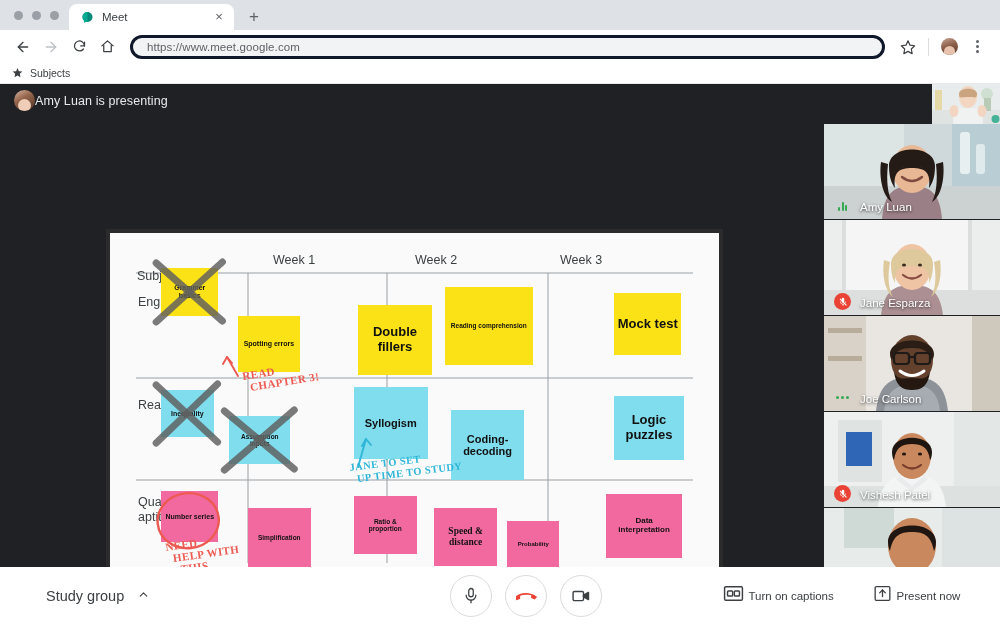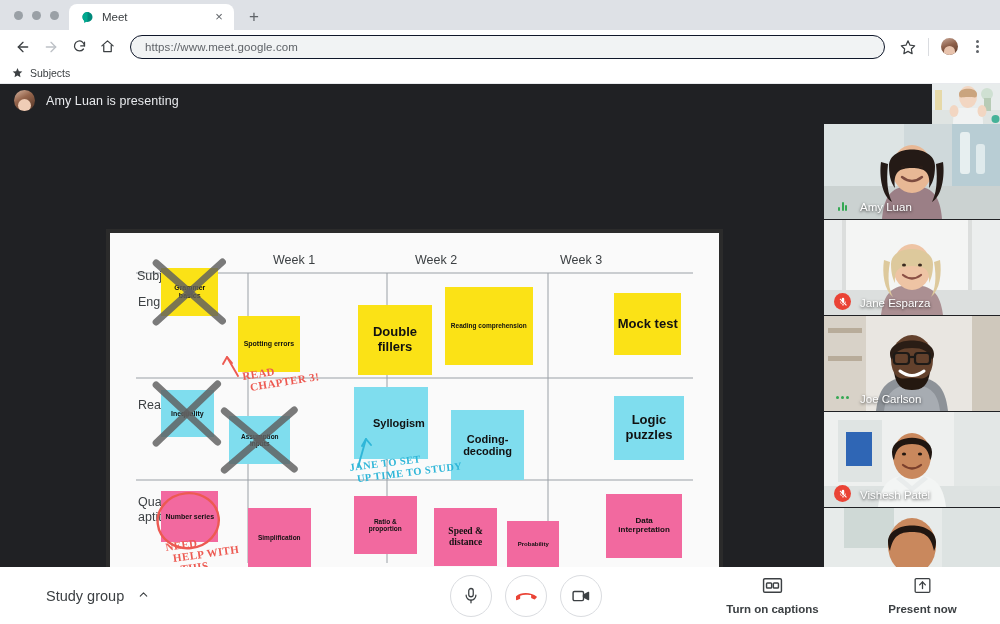--- a/index.html
+++ b/index.html
@@ -43,21 +43,21 @@
     height:33px; background:#fff; display:flex; align-items:center;
     padding:0 10px; gap:2px;
   }
   .tb-btn {
     width:26px; height:26px; display:flex; align-items:center; justify-content:center;
     border-radius:50%; flex:none;
   }
   .omnibox {
     flex:1; height:24px; background:#f1f3f4; border-radius:12px;
     display:flex; align-items:center; padding:0 14px; margin:0 8px;
-    border:1px solid #0f172a;
+    border:3px solid #0f172a;
     text-align:right;
   }
   .omnibox .url { font-size:11.5px; color:#5f6368; letter-spacing:.1px; }
   .tb-divider { width:1px; height:18px; background:#dadce0; margin:0 5px; }
   .avatar-sm {
     width:17px; height:17px; border-radius:50%; overflow:hidden; flex:none;
     background:linear-gradient(160deg,#c9a898 0%,#8d5f49 45%,#5b3b2c 100%);
     position:relative;
   }
   .avatar-sm::after {
@@ -72,21 +72,21 @@
     padding:0 12px; gap:7px; border-bottom:1px solid #e8eaed;
   }
   .bm-label { font-size:10.5px; color:#3c4043; }
 
   
   .meet {
     position:absolute; left:0; top:84px; width:1000px; height:483px;
     background:#202124; overflow:hidden;
   }
   .presenting-bar {
-    height:33px; display:flex; align-items:center; padding:0 14px; gap:11px;
+    height:33px; display:flex; align-items:center; padding:0 14px; 
   }
   .pres-avatar {
     width:21px; height:21px; border-radius:50%; flex:none; overflow:hidden;
     background:linear-gradient(150deg,#d8b7a3 0%,#96654c 40%,#4d3124 100%);
     position:relative;
   }
   .pres-avatar::after{
     content:""; position:absolute; left:4px; top:9px; width:13px; height:13px;
     border-radius:50%; background:#efcdb6;
   }
@@ -166,21 +166,21 @@
   }
   .bb-left { width:333px; display:flex; align-items:center; padding-left:20px; gap:13px; }
   .bb-meeting { font-size:14.5px; color:#3c4043; }
   .bb-center { width:334px; display:flex; align-items:center; justify-content:center; gap:13px; }
   .circle-btn {
     width:42px; height:42px; border-radius:50%; border:1px solid #dadce0;
     background:#fff; display:flex; align-items:center; justify-content:center;
   }
   .bb-right { flex:1; display:flex; align-items:center; justify-content:flex-end;
     gap:50px; padding-right:22px; }
-  .bb-action { display:flex; flex-direction:column; align-items:center; gap:5px; width:100px;font-weight:bold; }
+  .bb-action { display:flex; align-items:center; gap:5px; width:100px; }
   .bb-action-label { font-size:11.5px; color:#3c4043; white-space:nowrap; }
   .kebab-v { display:flex; flex-direction:column; gap:3px; align-items:center; }
   .kebab-v i { width:3.5px; height:3.5px; border-radius:50%; background:#5f6368; }
 </style>
 </head>
 <body>
 
 <div class="browser">
 
   <div class="tabstrip">
@@ -301,21 +301,21 @@
               </div>
               <div class="note yellow" style="left: 504.252px; top: 60px; width: 66.99px; height: 62px; font-size: 13px;">
                 <span>Mock test</span>
               </div>
               <div class="note blue" style="left: 51.156px; top: 157px; width: 52.374px; height: 47px; font-size: 7px;">
                 <span>Inequality</span>
               </div>
               <div class="note blue" style="left: 119.364px; top: 183px; width: 60.9px; height: 48px; font-size: 6.5px;">
                 <span>Assumption inputs</span>
               </div>
-              <div class="note blue" style="left: 243.6px; top: 154px; width: 74.298px; height: 72px; font-size: 11px; justify-content: flex-end;">
+              <div class="note blue" style="left: 243.6px; top: 154px; width: 74.298px; height: 72px; font-size: 11px;">
                 <span>Syllogism</span>
               </div>
               <div class="note blue" style="left: 341.04px; top: 177px; width: 73.08px; height: 70px; font-size: 11px;">
                 <span>Coding-decoding</span>
               </div>
               <div class="note blue" style="left: 504.252px; top: 163px; width: 69.426px; height: 64px; font-size: 13px;">
                 <span>Logic puzzles</span>
               </div>
               <div class="note pink" style="left: 51.156px; top: 258px; width: 57.246px; height: 51px; font-size: 7px;">
                 <span>Number series</span>

